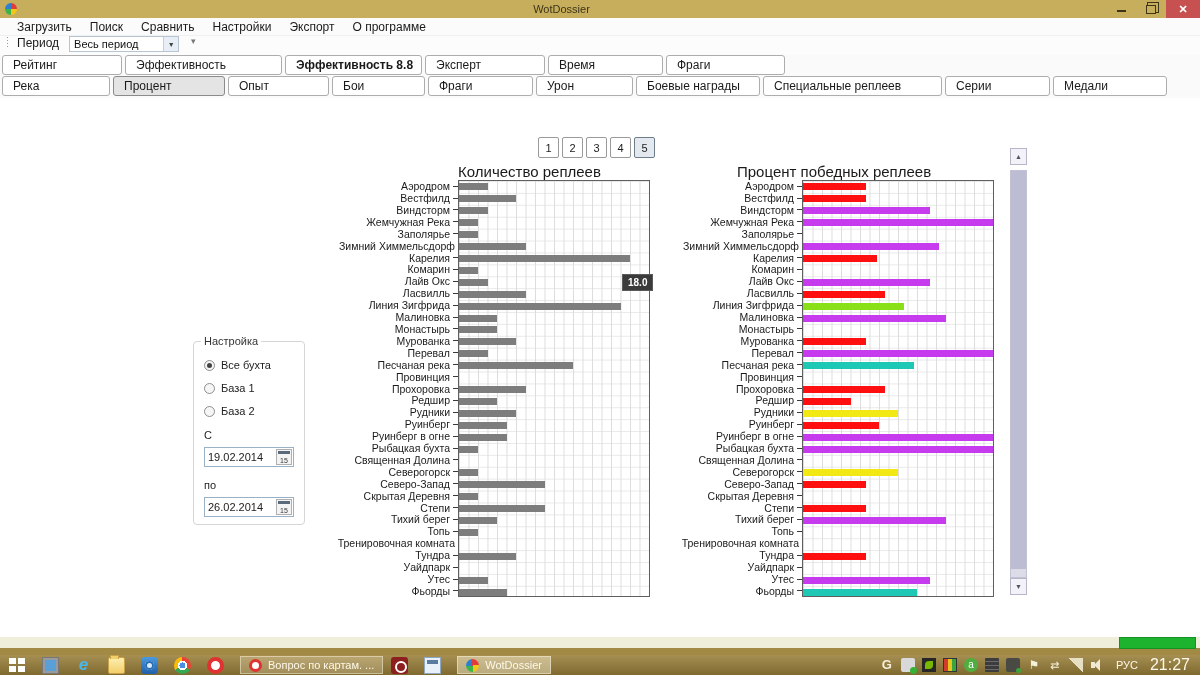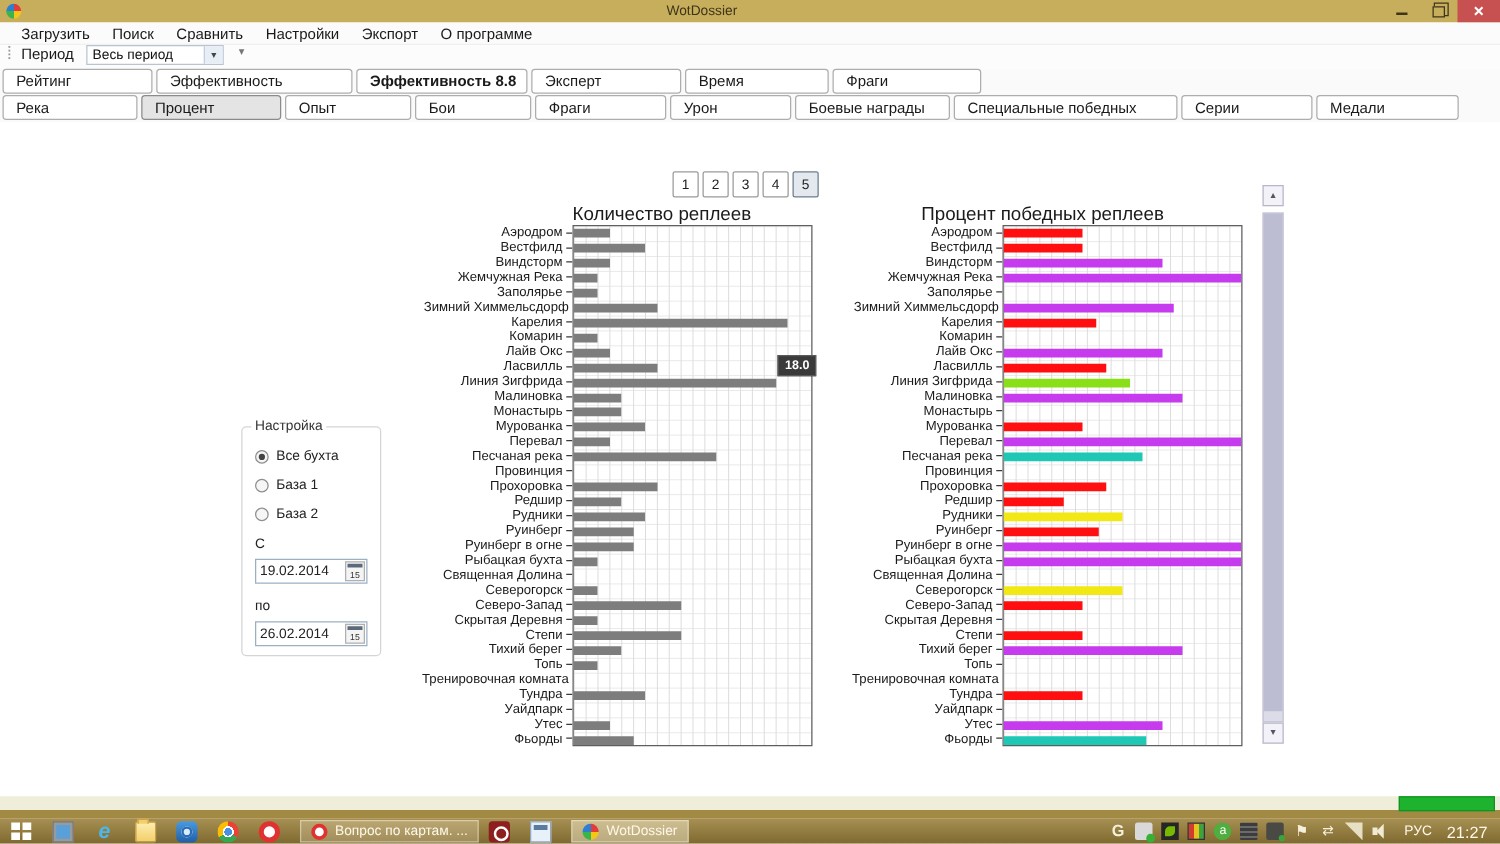--- a/index.html
+++ b/index.html
@@ -68,21 +68,21 @@
   .chart-body { display:flex;align-items:center; }
   .ylabels { display:flex; flex-direction:column; }
   .ylabel { display:flex; align-items:center; justify-content:flex-end; font-size:10.5px; color:#1a1a1a; white-space:nowrap; }
   .ylabel .tick { display:inline-block; width:5px; height:1px; background:#3a3a3a; margin-left:3px; }
   .plot { position:relative; border:1px solid #5f5f5f; background-color:#fff;
           background-image:linear-gradient(to right,#dcdcdc 1px,transparent 1px),
                            linear-gradient(to bottom,#e9e9e9 1px,transparent 1px); }
   .bar { position:absolute; left:0; height:7px; }
 
   
-  .tooltip { position:absolute; left:622px; top:284px; background:#3a3a3a; border:1px solid #5a5a5a; color:#fff;
+  .tooltip { position:absolute; left:622px; top:274px; background:#3a3a3a; border:1px solid #5a5a5a; color:#fff;
              font-size:10px; font-weight:bold; padding:2px 5px; }
 
   
   .vscroll { position:absolute; left:1010px; top:148px; width:17px; height:452px; }
   .vs-btn { width:17px; height:17px; border:1px solid #b6b6c8; background:#f2f2f8; color:#55555f; font-size:7px;
             display:flex; align-items:center; justify-content:center; }
   .vs-btn.up { margin-bottom:5px; }
   .vs-track { width:17px; height:408px; background:#dcdce8; border:1px solid #c2c2d4; }
   .vs-thumb { width:100%; height:98%; background:#bcbcd2; }
   .vs-btn.down { margin-top:0px; }
@@ -136,21 +136,21 @@
   .icon-server-stack { background:repeating-linear-gradient(#3c3c3c 0 3px,#6a6a6a 3px 4px); border-radius:1px; }
   .icon-network-adapter { background:#4a4a44; border-radius:2px; position:relative; }
   .icon-network-adapter::after { content:""; position:absolute; right:-1px; bottom:-1px; width:5px; height:5px; background:#3ba53b; border-radius:50%; }
   .icon-action-center-flag { color:#f5f0dc; font-size:12px; line-height:14px; text-align:center; }
   .icon-usb-plug { color:#f5f0dc; font-size:11px; line-height:14px; text-align:center; }
   .icon-wifi-signal { background:linear-gradient(to top right, transparent 48%, #f0ead2 50%); opacity:.9; }
   .icon-volume { position:relative; }
   .icon-volume::before { content:""; position:absolute; left:1px; top:4px; width:4px; height:6px; background:#f0ead2; }
   .icon-volume::after { content:""; position:absolute; left:4px; top:1px; border-top:6px solid transparent; border-bottom:6px solid transparent; border-right:6px solid #f0ead2; }
   .tray-lang { font-size:11px; color:#fdf8e8; margin-left:12px; }
-  .tray-clock { font-size:13px; color:#fdf8e8; margin-left:12px; margin-right:10px; }
+  .tray-clock { font-size:16px; color:#fdf8e8; margin-left:12px; margin-right:10px; }
 </style>
 </head>
 <body>
 
 <div class="screen">
 
   <div class="titlebar">
     <div class="app-icon"></div>
     <div class="title-text">WotDossier</div>
     <div class="win-btns">
@@ -189,21 +189,21 @@
         <div class="tab" style="width: 119px;">Фраги</div>
       </div>
     <div class="tabrow" id="tabrow2">
         <div class="tab" style="width: 108px;">Река</div>
         <div class="tab selected" style="width: 112px;">Процент</div>
         <div class="tab" style="width: 101px;">Опыт</div>
         <div class="tab" style="width: 93px;">Бои</div>
         <div class="tab" style="width: 105px;">Фраги</div>
         <div class="tab" style="width: 97px;">Урон</div>
         <div class="tab" style="width: 124px;">Боевые награды</div>
-        <div class="tab" style="width: 179px;">Специальные победных</div>
+        <div class="tab" style="width: 179px;">Специальные реплеев</div>
         <div class="tab" style="width: 105px;">Серии</div>
         <div class="tab" style="width: 114px;">Медали</div>
       </div>
   </div>
 
   <div class="content"></div>
 
   <div class="pager" id="pager">
       <div class="page-btn">1</div>
       <div class="page-btn">2</div>

